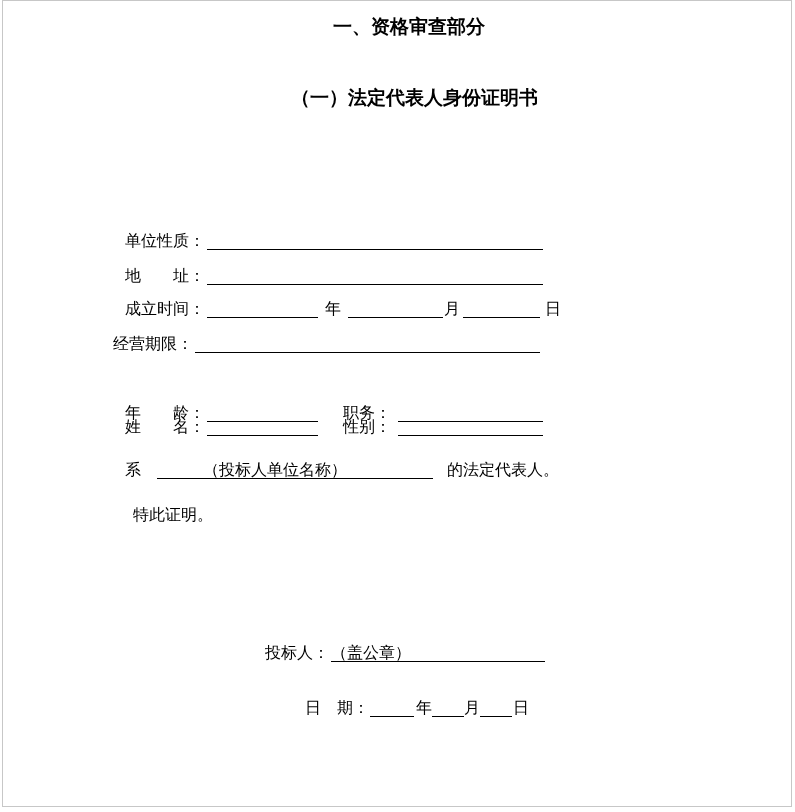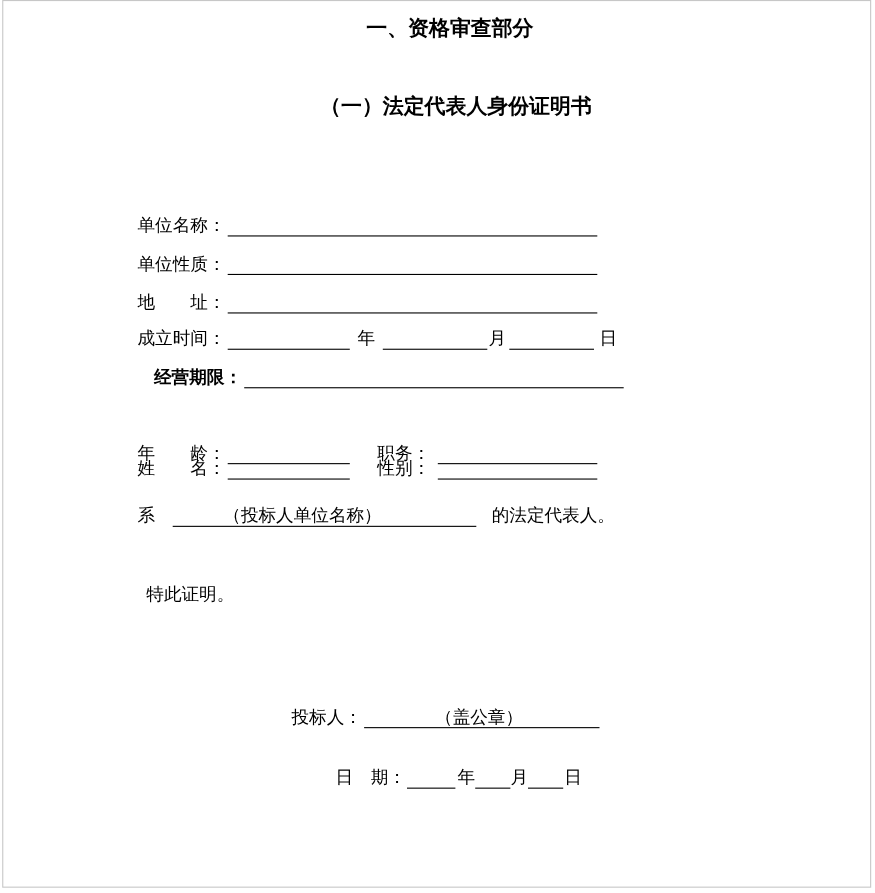--- a/index.html
+++ b/index.html
@@ -39,66 +39,63 @@
     font-size: 16px;
     line-height: 19px;
     vertical-align: bottom;
     white-space: pre;
   }
   .bl {
     border-bottom: 1px solid #000000;
     height: 19px;
     box-sizing: border-box;
   }
-  .bl.right { text-align: center; }
+  .bl.right { text-align: left; }
 </style>
 </head>
 <body>
 
 <div class="page">
   <div class="page-border"></div>
 
   <div class="title" style="left:291px; top:86px;">（一）法定代表人身份证明书</div>
 
   <div class="title" style="left:333px; top:15px;">一、资格审查部分</div>
 
-  <div class="row" style="left:125px; top:196px;">
-    <span>单位名称：</span><span class="bl" style="width:336px; margin-left:2px;"></span>
-  </div>
 
   <div class="row" style="left:125px; top:231px;">
     <span>单位性质：</span><span class="bl" style="width:336px; margin-left:2px;"></span>
   </div>
 
   <div class="row" style="left:125px; top:266px;">
     <span>地　　址：</span><span class="bl" style="width:336px; margin-left:2px;"></span>
   </div>
 
   <div class="row" style="left:125px; top:299px;">
     <span>成立时间：</span><span class="bl" style="width:111px; margin-left:2px;"></span><span style="margin-left:7px;">年</span><span class="bl" style="width:95px; margin-left:7px;"></span><span style="margin-left:1px;">月</span><span class="bl" style="width:77px; margin-left:3px;"></span><span style="margin-left:5px;">日</span>
   </div>
 
-  <div class="row" style="left:140px; top:334px;font-weight:bold;">
+  <div class="row" style="left:113px; top:334px;">
     <span>经营期限：</span><span class="bl" style="width:345px; margin-left:2px;"></span>
   </div>
 
   <div class="row" style="left:125px; top:369px;margin-top:48px;">
     <span>姓　　名：</span><span class="bl" style="width:111px; margin-left:2px;"></span><span style="margin-left:25px;">性别：</span><span class="bl" style="width:145px; margin-left:7px;"></span>
   </div>
 
   <div class="row" style="left:125px; top:403px;">
     <span>年　　龄：</span><span class="bl" style="width:111px; margin-left:2px;"></span><span style="margin-left:25px;">职务：</span><span class="bl" style="width:145px; margin-left:7px;"></span>
   </div>
 
   <div class="row" style="left:125px; top:436px;margin-top:24px;">
     <span>系</span><span class="bl" style="margin-left:16px; padding-left:46px; padding-right:86px;">（投标人单位名称）</span><span style="margin-left:14px;">的法定代表人。</span>
   </div>
 
 
-  <div class="row" style="left:133px; top:531px;">
+  <div class="row" style="left:133px; top:505px;">
     <span>特此证明。</span>
   </div>
 
   <div class="row" style="left:265px; top:643px;">
     <span>投标人：</span><span class="bl right" style="width:214px; margin-left:2px; padding-right:5px;">（盖公章）</span>
   </div>
 
   <div class="row" style="left:305px; top:698px;">
     <span>日　期：</span><span class="bl" style="width:44px; margin-left:1px;"></span><span style="margin-left:2px;">年</span><span class="bl" style="width:32px;"></span><span>月</span><span class="bl" style="width:32px;"></span><span style="margin-left:1px;">日</span>
   </div>

